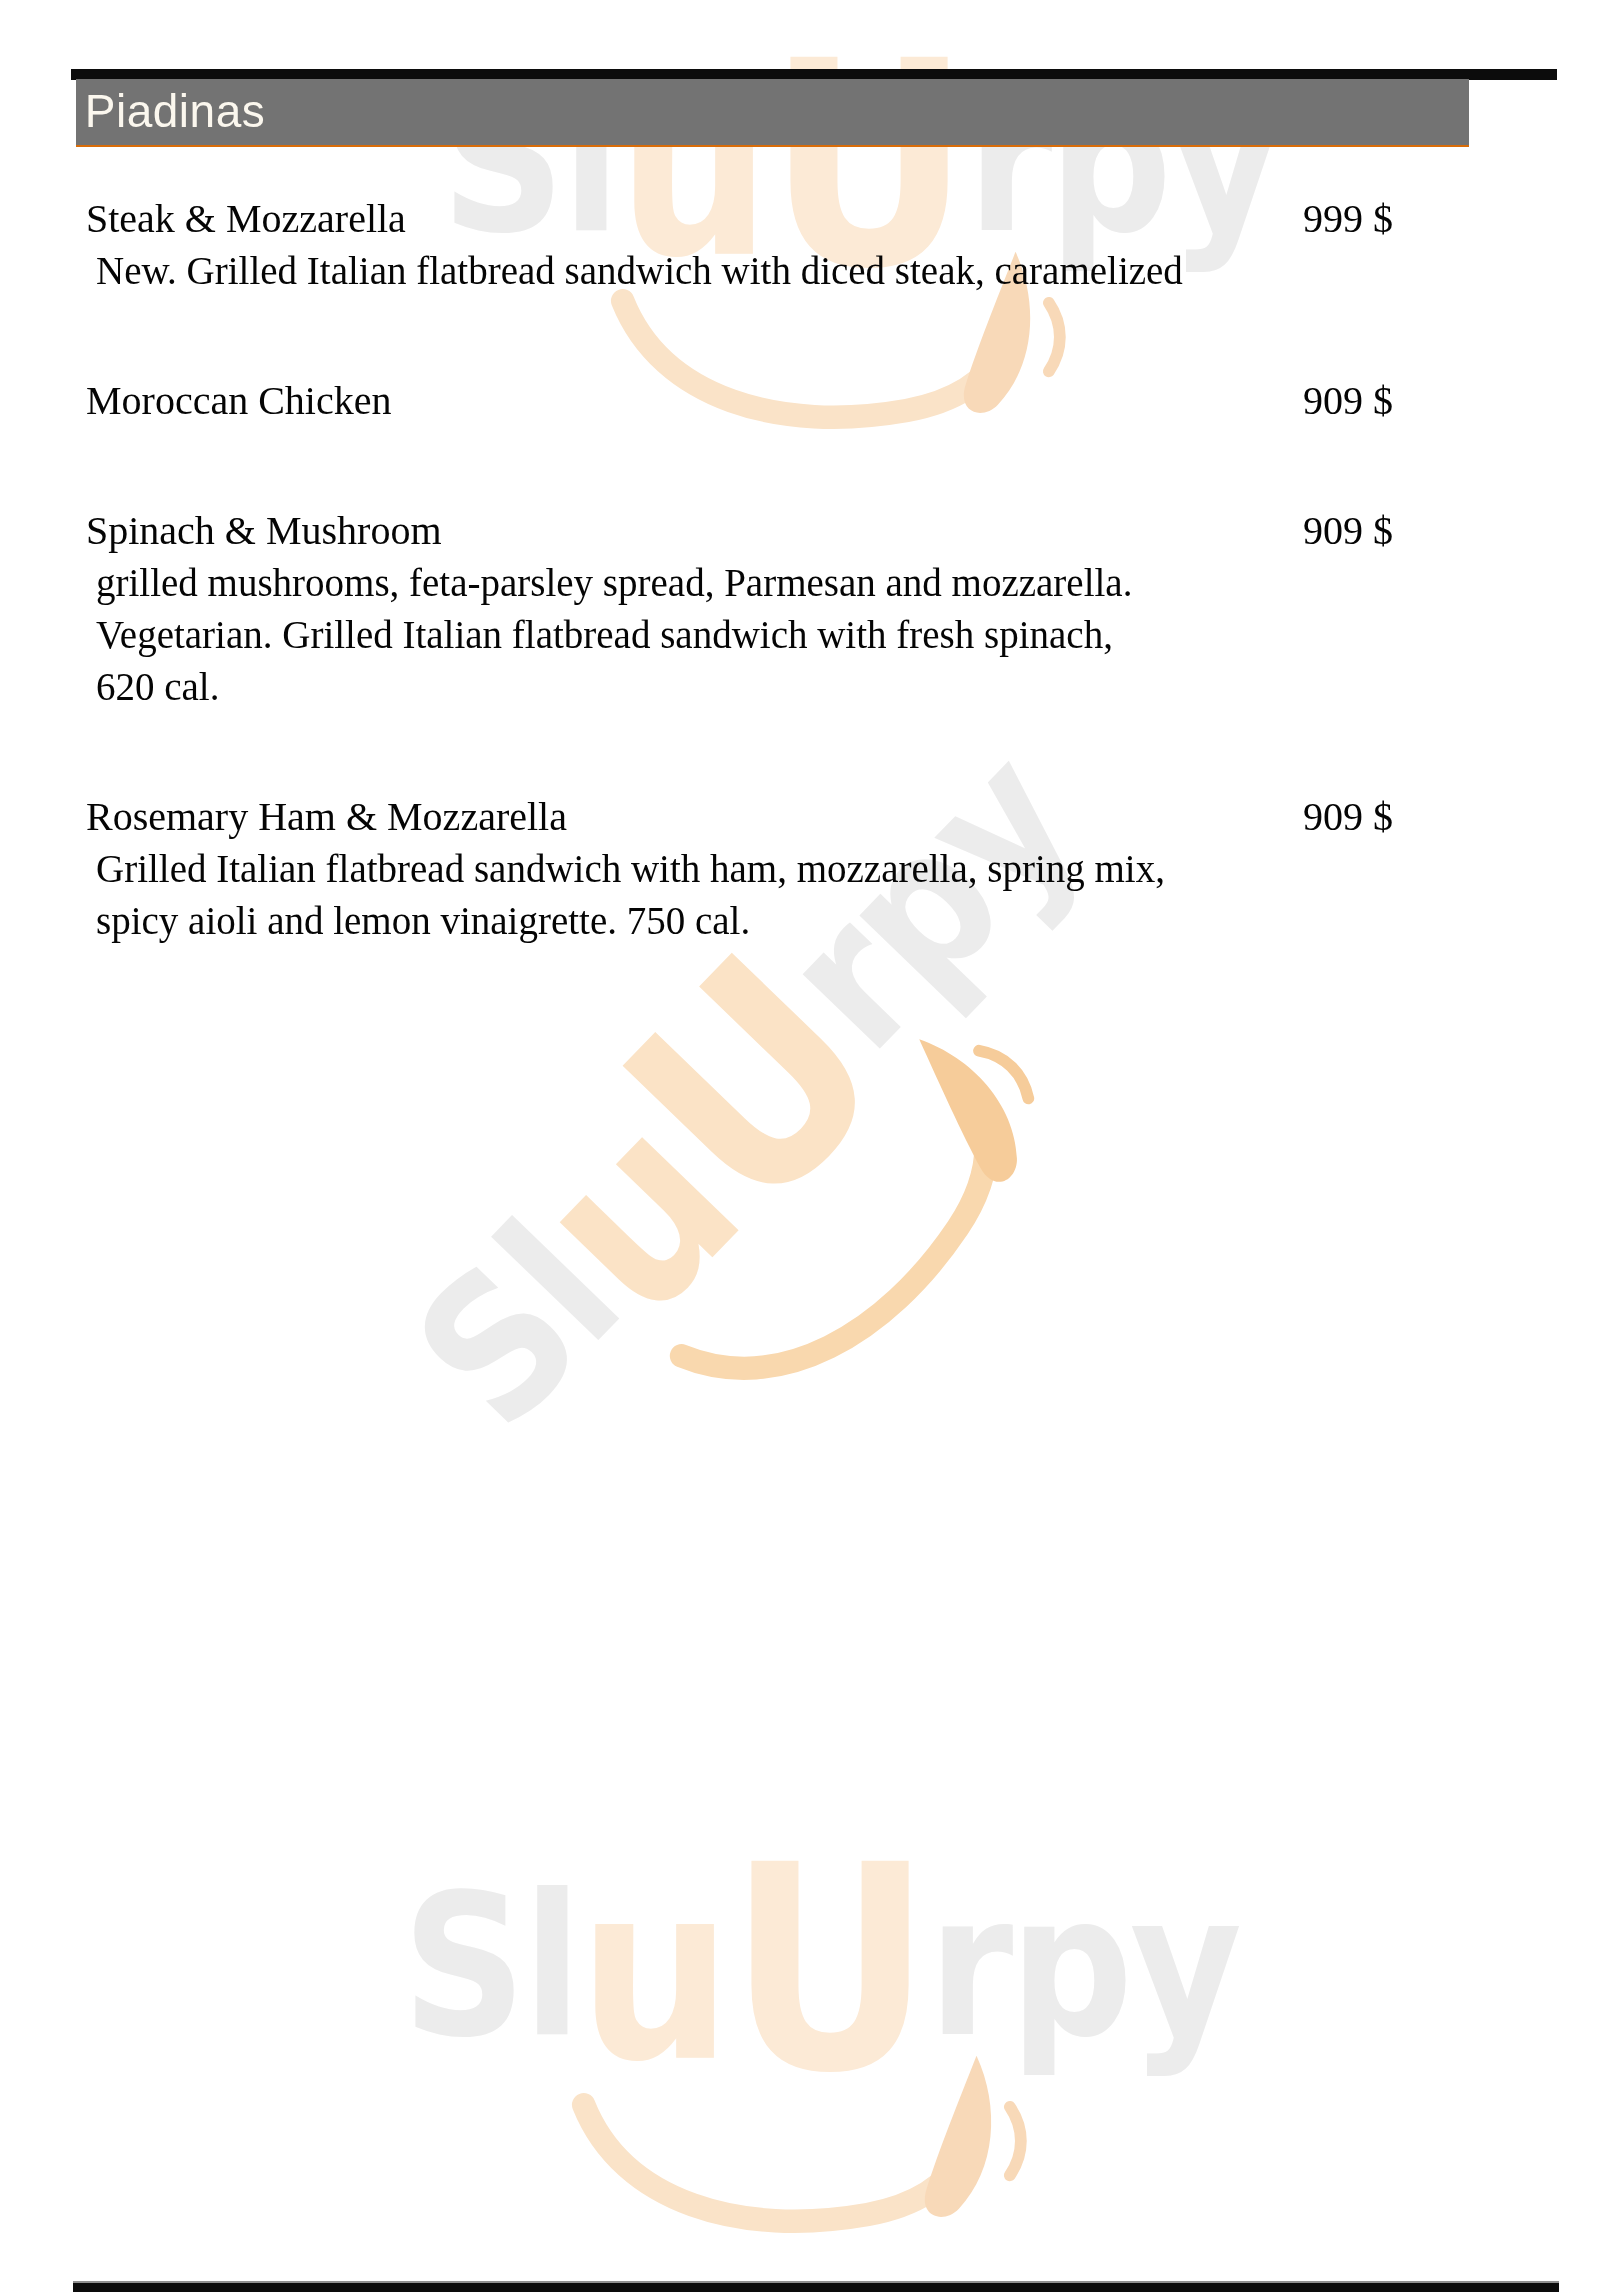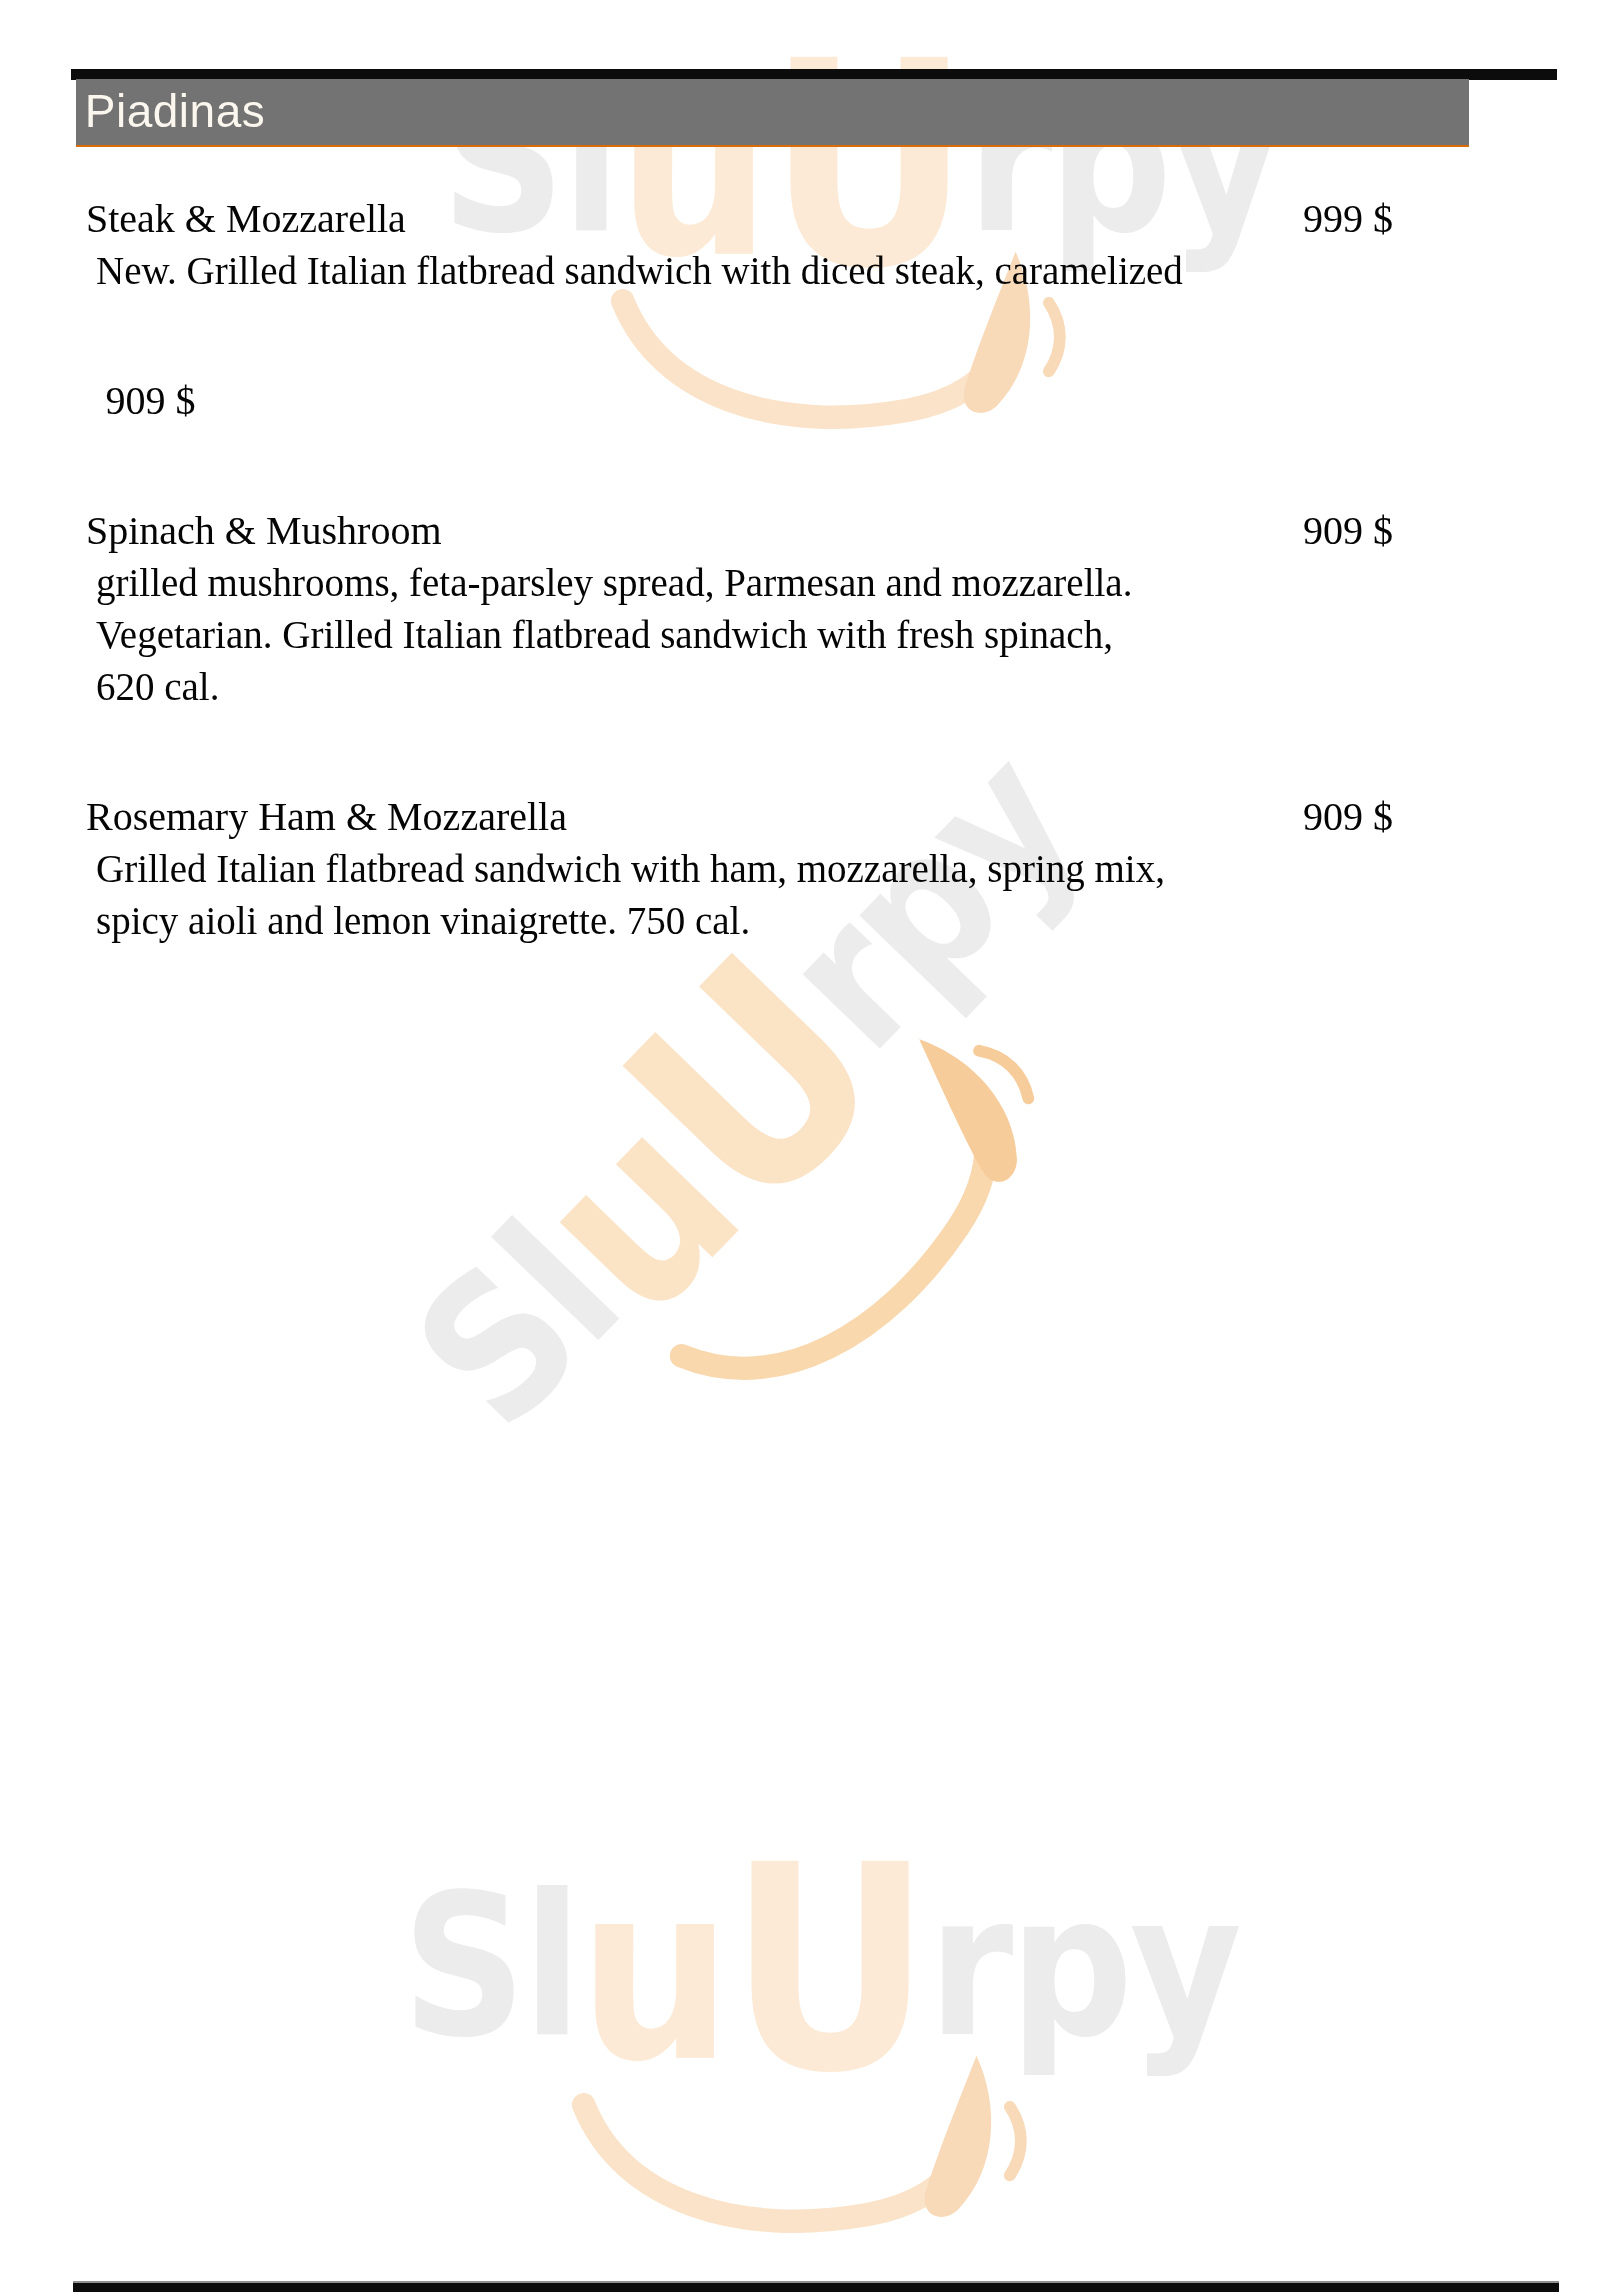--- a/index.html
+++ b/index.html
@@ -131,20 +131,21 @@
       <span class="item-name">Steak &amp; Mozzarella</span>
       <span class="item-price">999 $</span>
     </div>
     <div class="item-desc">
       <div class="desc-line">New. Grilled Italian flatbread sandwich with diced steak, caramelized</div>
     </div>
   </div>
 
   <div class="item">
     <div class="item-head">
+      <span class="item-name">Moroccan Chicken</span>
       <span class="item-price">909 $</span>
     </div>
   </div>
 
   <div class="item">
     <div class="item-head">
       <span class="item-name">Spinach &amp; Mushroom</span>
       <span class="item-price">909 $</span>
     </div>
     <div class="item-desc">

